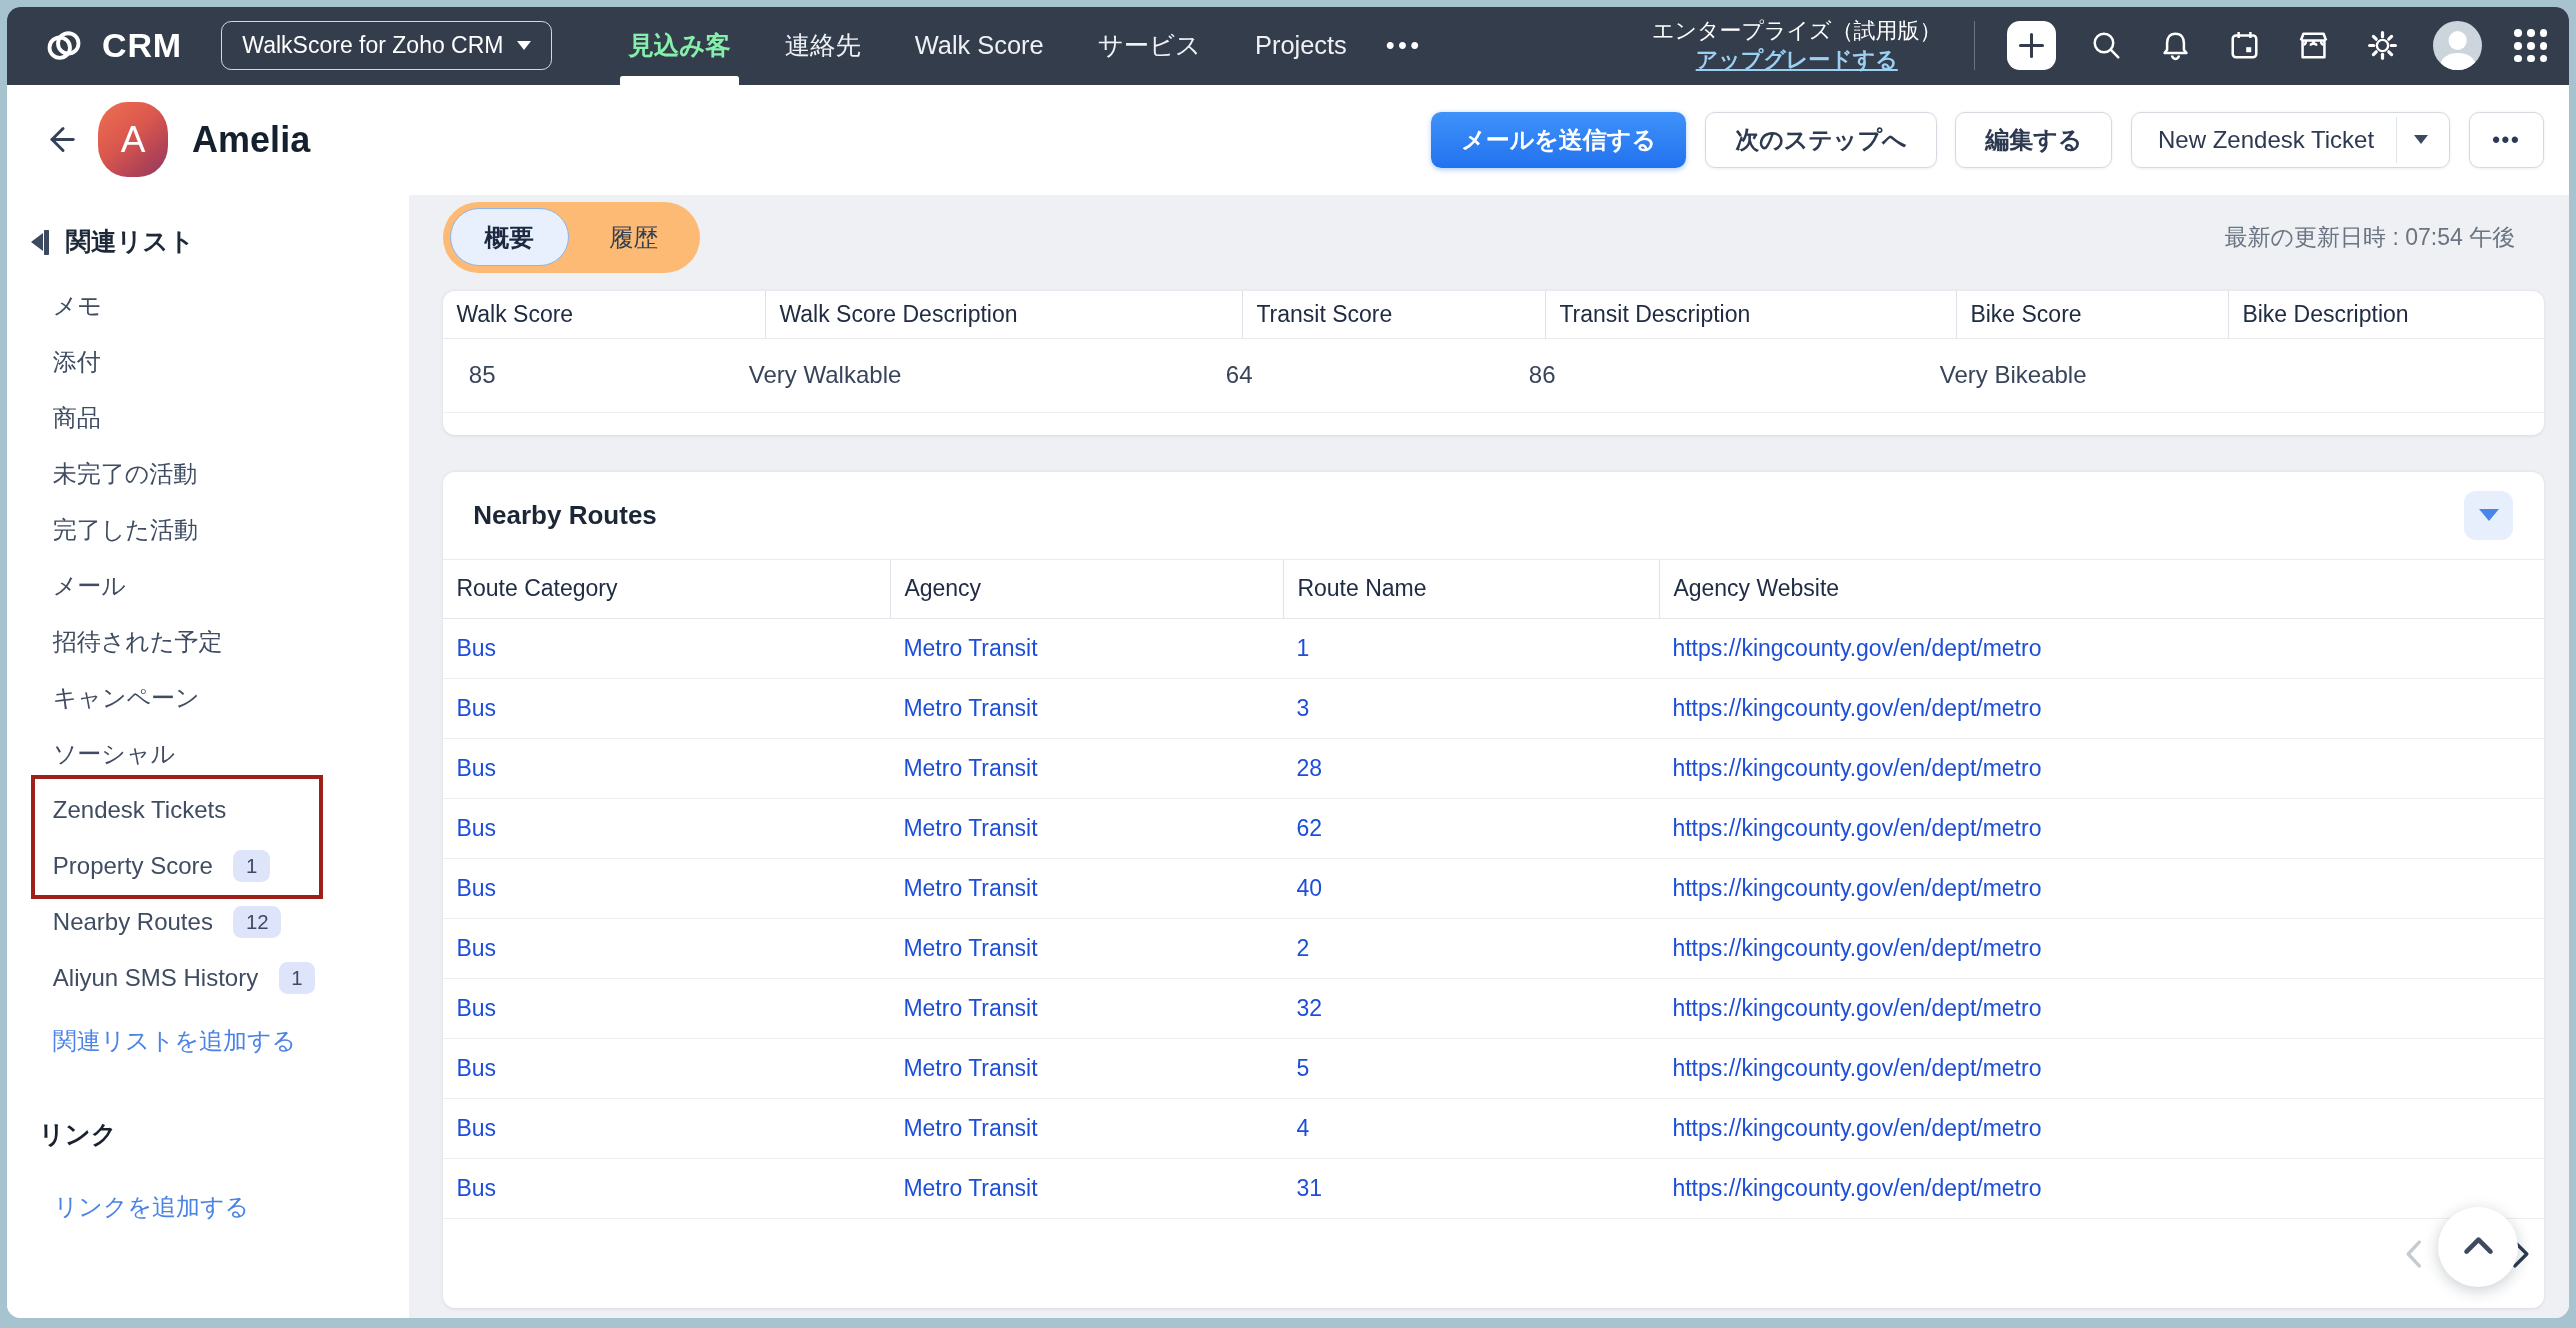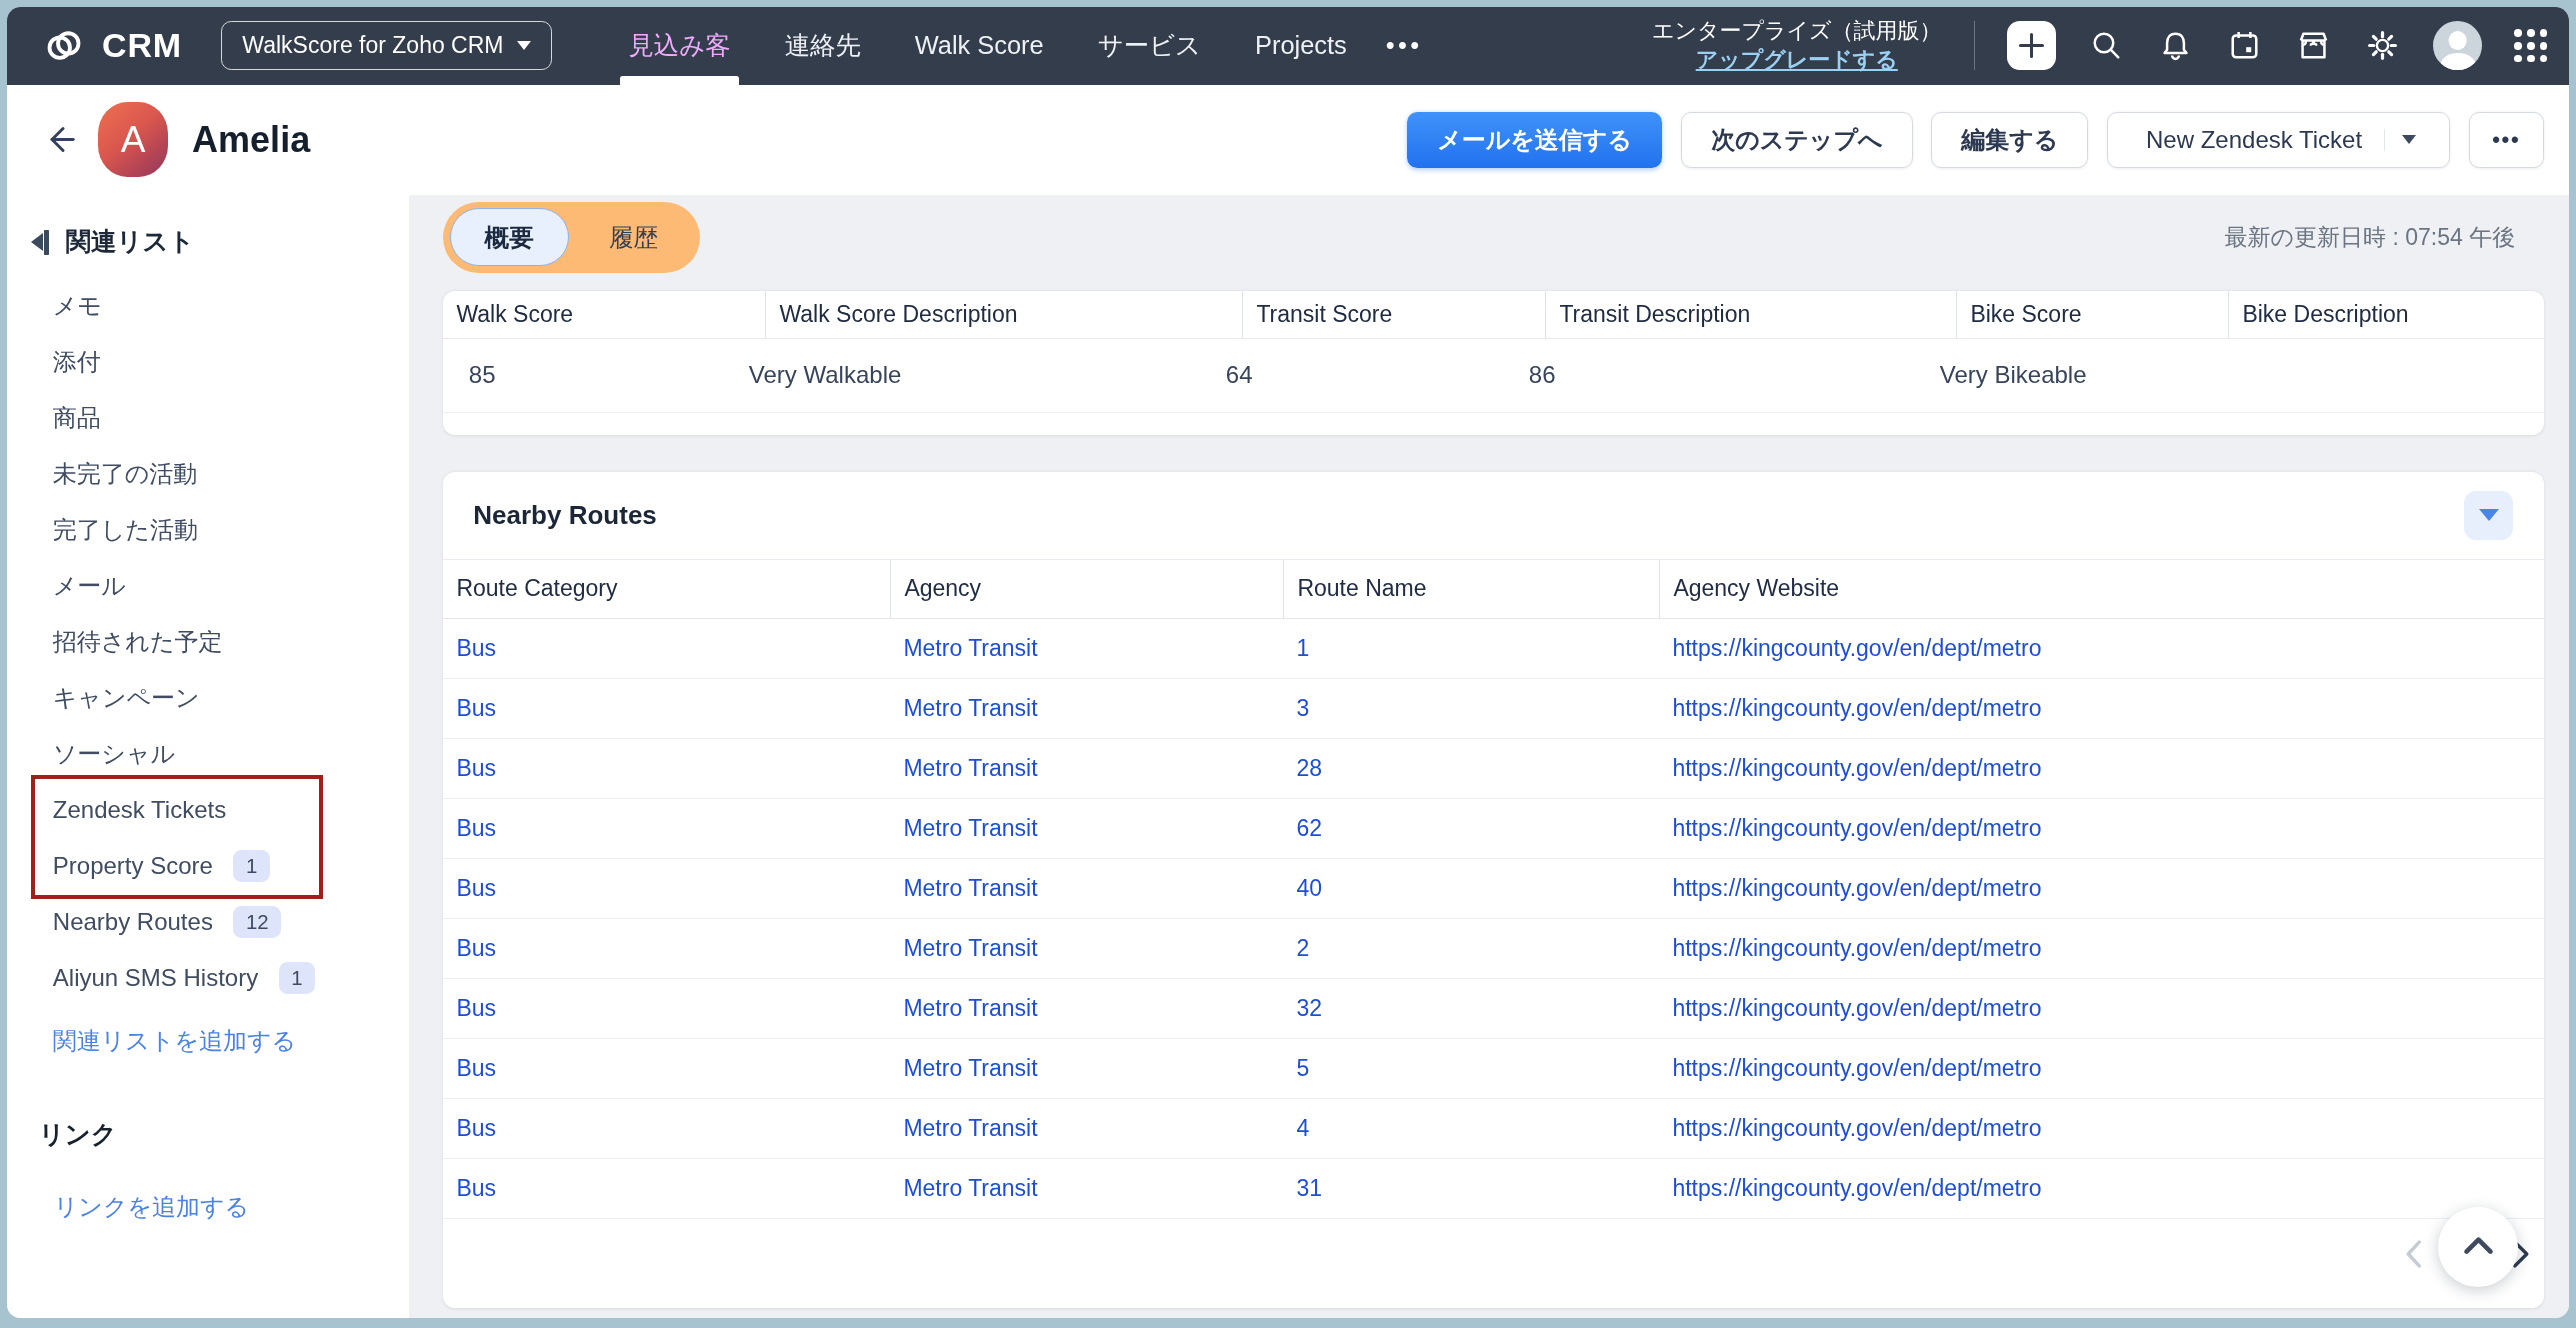--- a/index.html
+++ b/index.html
@@ -26,21 +26,21 @@
     margin-left: 39px; border: 1.7px solid rgba(255,255,255,.8); border-radius: 10.2px;
     color: #fff; font-size: 23px; padding: 10.2px 20.4px; display: flex; align-items: center;
     gap: 13.6px; background: transparent; cursor: pointer;
   }
   .caret-down-w { width: 0; height: 0; border-left: 7.6px solid transparent; border-right: 7.6px solid transparent; border-top: 9.3px solid #fff; }
   .modules { display: flex; height: 100%; margin-left: 49px; }
   .module {
     display: flex; align-items: center; padding: 0 27px; color: #eef1f5;
     font-size: 25.4px; position: relative; cursor: pointer; white-space: nowrap;
   }
-  .module.active { color: #f0abfc; font-weight: 400; }
+  .module.active { color: #86efac; font-weight: 700; }
   .module.active::after {
     content: ""; position: absolute; left: 18.7px; right: 18.7px; bottom: 0;
     height: 8.5px; background: #fff; border-radius: 2.5px 2.5px 0 0;
   }
   .module-more { color: #fff; font-size: 25.4px; letter-spacing: 3.4px; padding: 0 12px; display: flex; align-items: center; cursor: pointer; }
 
   .nav-right { display: flex; align-items: center; gap: 32px; }
   .plan-block { text-align: center; line-height: 1.3; }
   .plan-name { color: #fff; font-size: 22px; }
   .upgrade-link { color: #9cd0f3; font-size: 22px; font-weight: 600; text-decoration: underline; cursor: pointer; display: inline-block; }
@@ -77,21 +77,21 @@
     justify-content: center; cursor: pointer; white-space: nowrap;
   }
   .btn-primary {
     background: linear-gradient(#3f92fa, #2272ef); color: #fff; font-weight: 700;
     padding: 0 30.5px; box-shadow: 0 1.7px 5.1px rgba(34,114,239,.35);
   }
   .btn-secondary {
     background: #fff; border: 0.8px solid #d5dae1; color: #2c3950; font-weight: 600;
     padding: 0 29px; box-shadow: 0 0.8px 2.5px rgba(20,30,50,.08);
   }
-  .btn-split { padding: 16px; font-weight: 400; }
+  .btn-split { padding: 4px; font-weight: 400; }
   .btn-split .split-label { padding: 0 22px; }
   .btn-split .split-caret {
     border-left: 0.8px solid #e1e5ea; height: 100%; width: 49px;
     display: flex; align-items: center; justify-content: center;
   }
   .caret-down-d { width: 0; height: 0; border-left: 7.6px solid transparent; border-right: 7.6px solid transparent; border-top: 9.3px solid #3c495e; }
   .btn-more { width: 75px; font-weight: 700; letter-spacing: 1.7px; color: #2c3950; font-size: 22px; }
 
   
   .content { flex: 1; display: flex; min-height: 0; }

